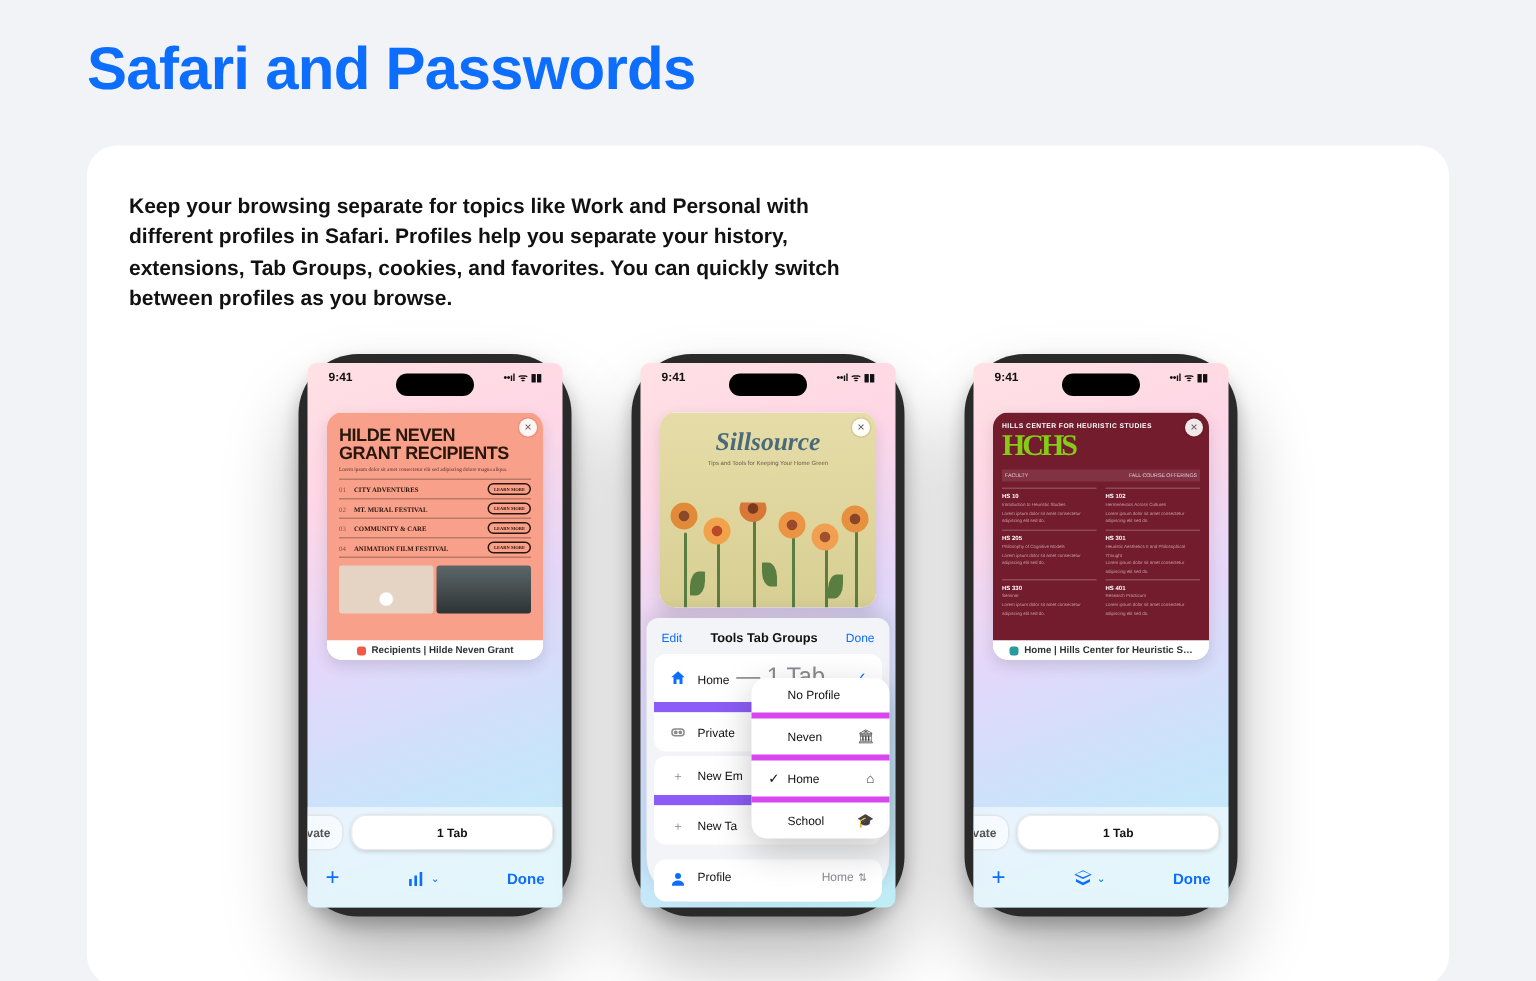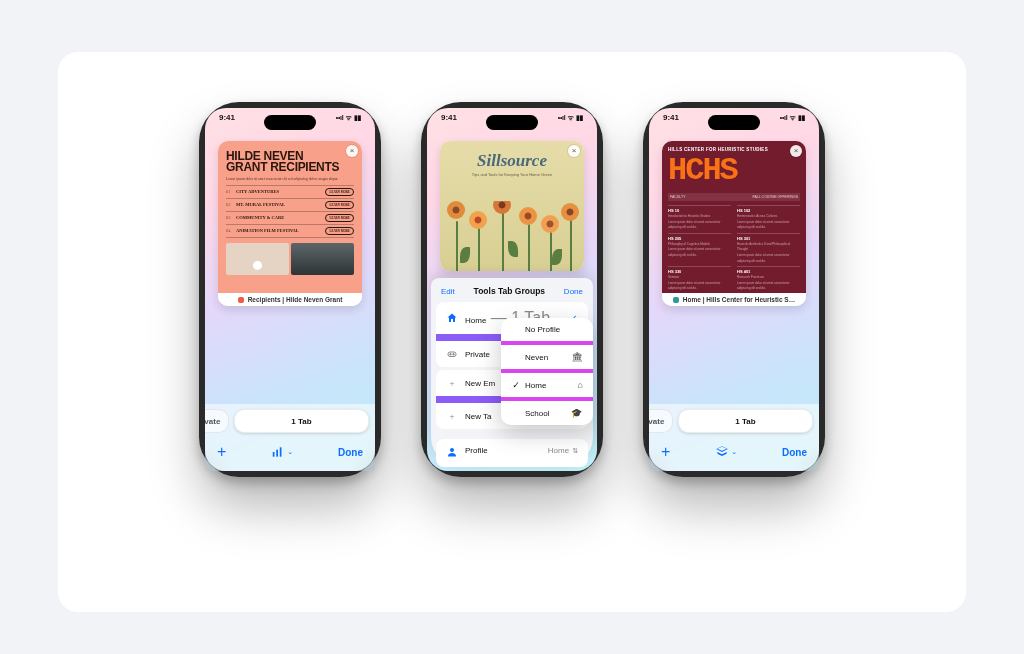--- a/index.html
+++ b/index.html
@@ -6,21 +6,21 @@
 html,body{margin:0;padding:0;background:#f2f3f6;font-family:-apple-system,Helvetica Neue,Arial,sans-serif;color:#111;}
 .page{width:1024px;height:654px;box-sizing:border-box;padding:24px 58px 0;}
 h1.title{margin:0;font-size:40px;font-weight:700;letter-spacing:-.5px;color:#0d6efd;}
 .card{background:#fff;border-radius:20px;margin-top:28px;padding:22px 28px 0;height:560px;box-sizing:border-box;overflow:hidden;}
 .sub{margin:0;font-size:16px;font-weight:700;color:#0d6efd;}
 .body{margin:8px 0 0;font-size:14px;font-weight:600;line-height:1.45;color:#111;max-width:500px;}
 
 
 .phones{display:flex;justify-content:center;gap:40px;margin-top:28px;}
 .phone{position:relative;width:182px;height:375px;border-radius:40px;background:#2a2a2a;padding:6px;box-sizing:border-box;box-shadow:0 30px 50px rgba(0,0,0,.28),0 6px 12px rgba(0,0,0,.25);}
-.screen{position:relative;width:100%;height:100%;border-radius:21px;overflow:hidden;background:linear-gradient(160deg,#ffe1e4 0%,#ffd7e6 22%,#e4d7fa 48%,#c9e4fb 74%,#bfeef6 100%);}
+.screen{position:relative;width:100%;height:100%;border-radius:6px;overflow:hidden;background:linear-gradient(160deg,#ffe1e4 0%,#ffd7e6 22%,#e4d7fa 48%,#c9e4fb 74%,#bfeef6 100%);}
 .island{position:absolute;top:7px;left:50%;transform:translateX(-50%);width:52px;height:15px;border-radius:10px;background:#000;z-index:20;}
 .statusbar{position:absolute;top:5px;left:0;right:0;display:flex;justify-content:space-between;padding:0 14px;font-size:8px;font-weight:700;color:#111;z-index:15;}
 .statusbar .right span{font-size:7px;letter-spacing:-.3px}
 .tabcard{position:absolute;top:33px;left:13px;right:13px;border-radius:10px;background:#fff;box-shadow:0 4px 10px rgba(0,0,0,.12);overflow:hidden;}
 .tabclose{position:absolute;top:4px;right:4px;width:12px;height:12px;border-radius:50%;background:rgba(255,255,255,.9);box-shadow:0 0 0 1px rgba(0,0,0,.08);font-size:8px;line-height:12px;text-align:center;color:#555;z-index:3}
 .tabtitle{display:flex;align-items:center;justify-content:center;gap:4px;font-size:6.5px;font-weight:600;color:#333;padding:3px 6px;background:#fff;}
 .tabtitle .dot{width:6px;height:6px;border-radius:2px;background:#f15a44;flex:none}
 
 
 .content-left{height:152px;background:#f8a08a;padding:10px 8px 0;box-sizing:border-box;color:#29160c;font-family:Georgia,serif;}
@@ -48,21 +48,21 @@
 .flower.f2{left:28px}.f2 .stem{height:48px}.f2 .head{background:radial-gradient(circle,#b84a2a 25%,#f2a24a 30%);top:10px}
 .flower.f3{left:52px}.f3 .stem{height:65px}.f3 .head{background:radial-gradient(circle,#7a3a20 25%,#d87838 30%);top:-5px}
 .flower.f4{left:78px}.f4 .stem{height:52px}.f4 .head{background:radial-gradient(circle,#9a4a2a 25%,#eb9444 30%);top:6px}
 .flower.f5{left:100px}.f5 .stem{height:45px}.f5 .head{background:radial-gradient(circle,#a0502e 25%,#f0a050 30%);top:14px}
 .flower.f6{left:120px}.f6 .stem{height:58px}.f6 .head{background:radial-gradient(circle,#8a4428 25%,#e69040 30%);top:2px}
 .leaf{position:absolute;width:10px;height:16px;background:#5a7d42;border-radius:60% 5% 60% 5%}
 
 
 .content-right{height:152px;background:#731c2e;color:#e6c5cc;padding:6px;box-sizing:border-box;font-size:4px;}
 .content-right .banner{font-size:4.5px;font-weight:700;color:#fff;letter-spacing:.3px}
-.content-right .logo{font-size:32px;font-weight:900;letter-spacing:-2px;color:#f97316;font-family:Liberation Mono, monospace}
+.content-right .logo{font-size:20px;font-weight:900;letter-spacing:-2px;color:#84cc16;font-family:Liberation Serif, serif}
 .content-right .subbar{font-size:3.5px;background:rgba(255,255,255,.1);padding:2px;margin:4px 0;display:flex;justify-content:space-between}
 .coursegrid{display:grid;grid-template-columns:1fr 1fr;gap:3px 6px}
 .course{border-top:1px solid rgba(255,255,255,.2);padding-top:2px}
 .course b{font-size:4px;display:block;color:#fff}
 .course span{font-size:3px;opacity:.7;line-height:1.2}
 .tabtitle .dot.teal{background:#2a9a9a}
 
 
 .bottombar{position:absolute;left:0;right:0;bottom:0;background:rgba(255,255,255,.55);backdrop-filter:blur(8px);}
 .bb-row1{display:flex;gap:5px;padding:5px 6px 4px}
@@ -97,22 +97,24 @@
 .popover-row{display:flex;align-items:center;justify-content:space-between;padding:7px 10px;border-bottom:4px solid #d946ef}
 .popover-row:last-child{border:none}
 .popover-row .chkmark{width:10px;text-align:center;color:#111;font-size:9px}
 .popover-row .txt{flex:1;padding:0 4px;color:#111}
 .popover-row .glyph{width:12px;text-align:right;color:#333;font-size:9px}
 </style>
 </head>
 <body>
 
 <div class="page">
+  <h1 class="title">Safari and Passwords</h1>
 
   <div class="card">
+    <p class="body">Keep your browsing separate for topics like Work and Personal with different profiles in Safari. Profiles help you separate your history, extensions, Tab Groups, cookies, and favorites. You can quickly switch between profiles as you browse.</p>
 
     <div class="phones">
 
       <div class="phone">
         <div class="screen">
           <div class="island"></div>
           <div class="statusbar">
             <span>9:41</span>
             <span class="right">
               <span>••ıl</span> <span>ᯤ</span> <span>▮▮</span>

